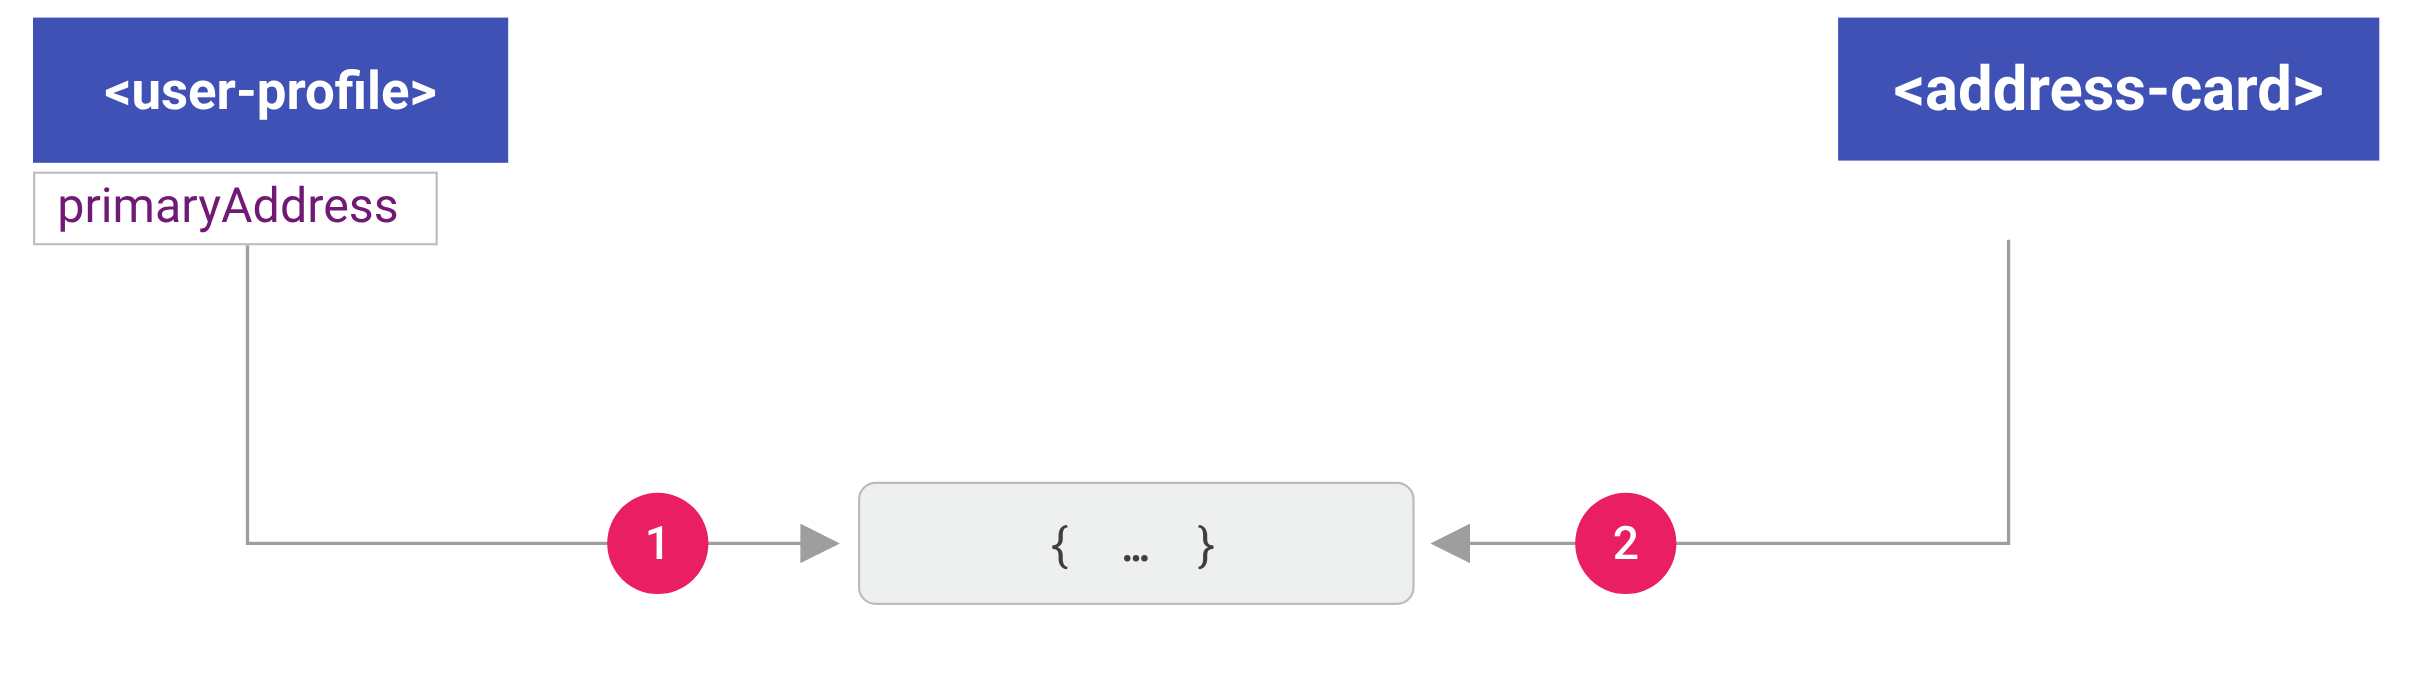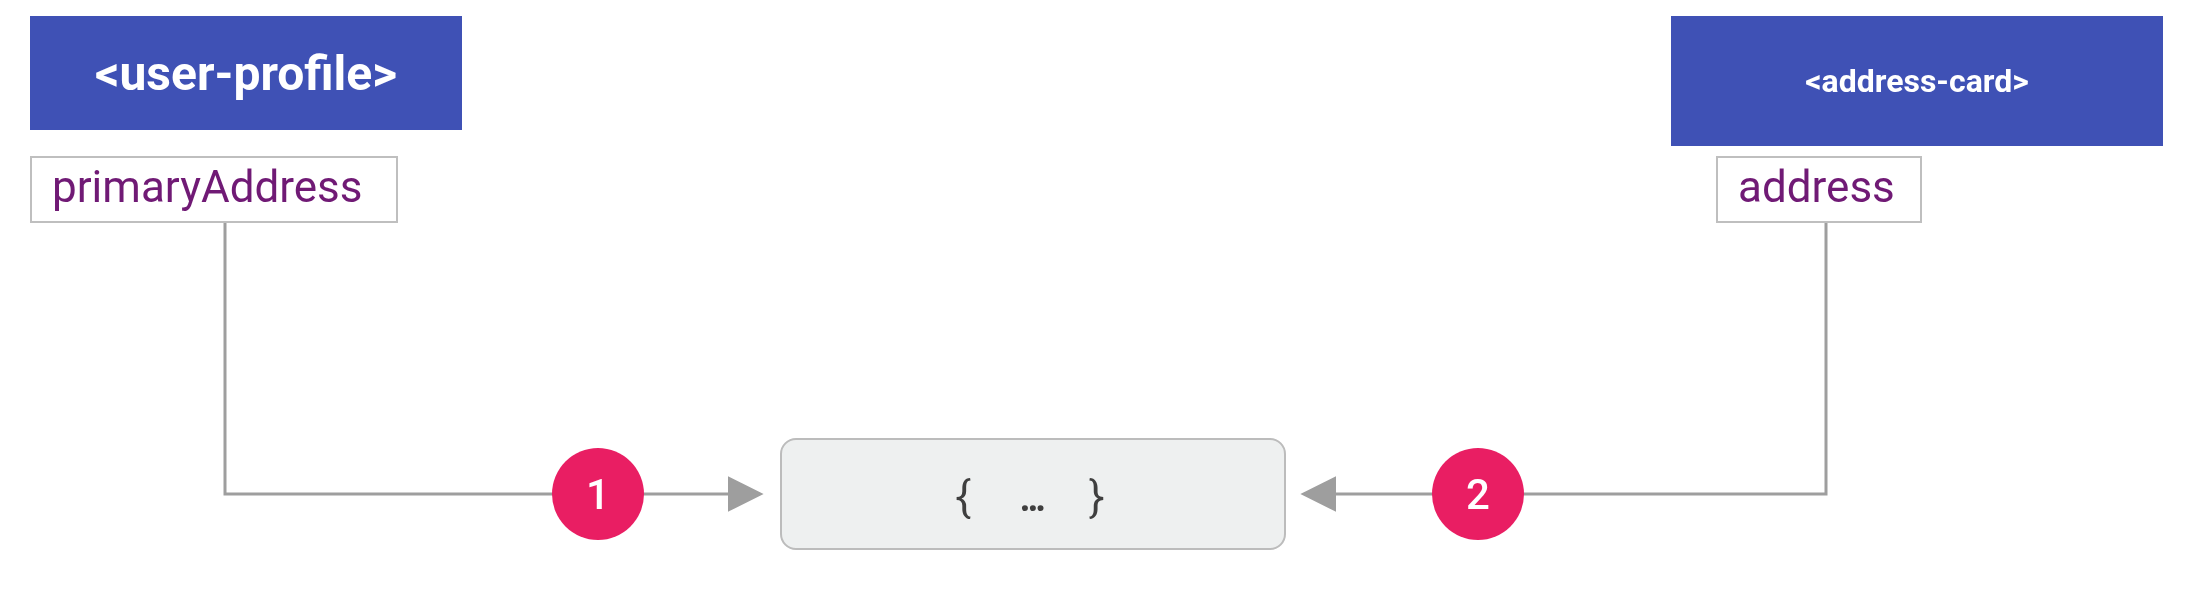--- a/index.html
+++ b/index.html
@@ -32,29 +32,29 @@
     font-weight: 700;
     display: flex;
     align-items: center;
     justify-content: center;
     box-sizing: border-box;
   }
   .box-left {
     left: 30px;
     top: 16px;
     width: 432px;
-    height: 114px;
+    height: 132px;
     font-size: 48px;
   }
   .box-right {
     left: 1671px;
     top: 16px;
     width: 492px;
     height: 130px;
-    font-size: 32px;
+    font-size: 56px;
   }
 
   
   .prop-tag {
     position: absolute;
     background: #fff;
     color: #701a75;
     border: 2px solid #bfbfbf;
     padding: 4px 20px 8px 20px;
     font-size: 44px;
@@ -132,23 +132,20 @@
   <div class="component-box box-left">
     <span>&lt;user-profile&gt;</span>
   </div>
   <div class="prop-tag tag-left">
     <span>primaryAddress</span>
   </div>
 
   <div class="component-box box-right">
     <span>&lt;address-card&gt;</span>
   </div>
-  <div class="prop-tag tag-right">
-    <span>address</span>
-  </div>
 
   <div class="object-box">
     <span>{  …  }</span>
   </div>
 
   <div class="badge badge-1">
     <span>1</span>
   </div>
   <div class="badge badge-2">
     <span>2</span>

